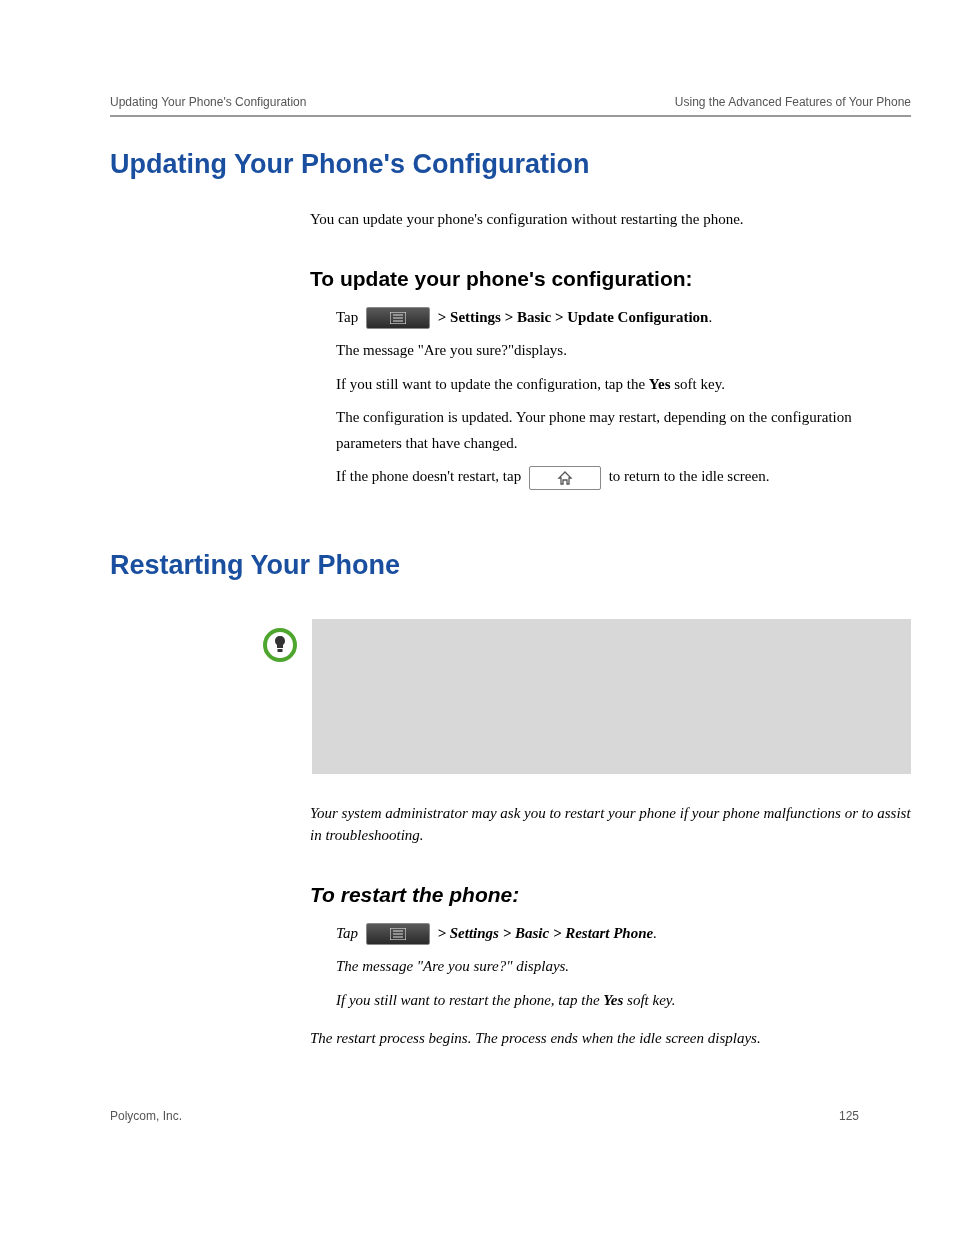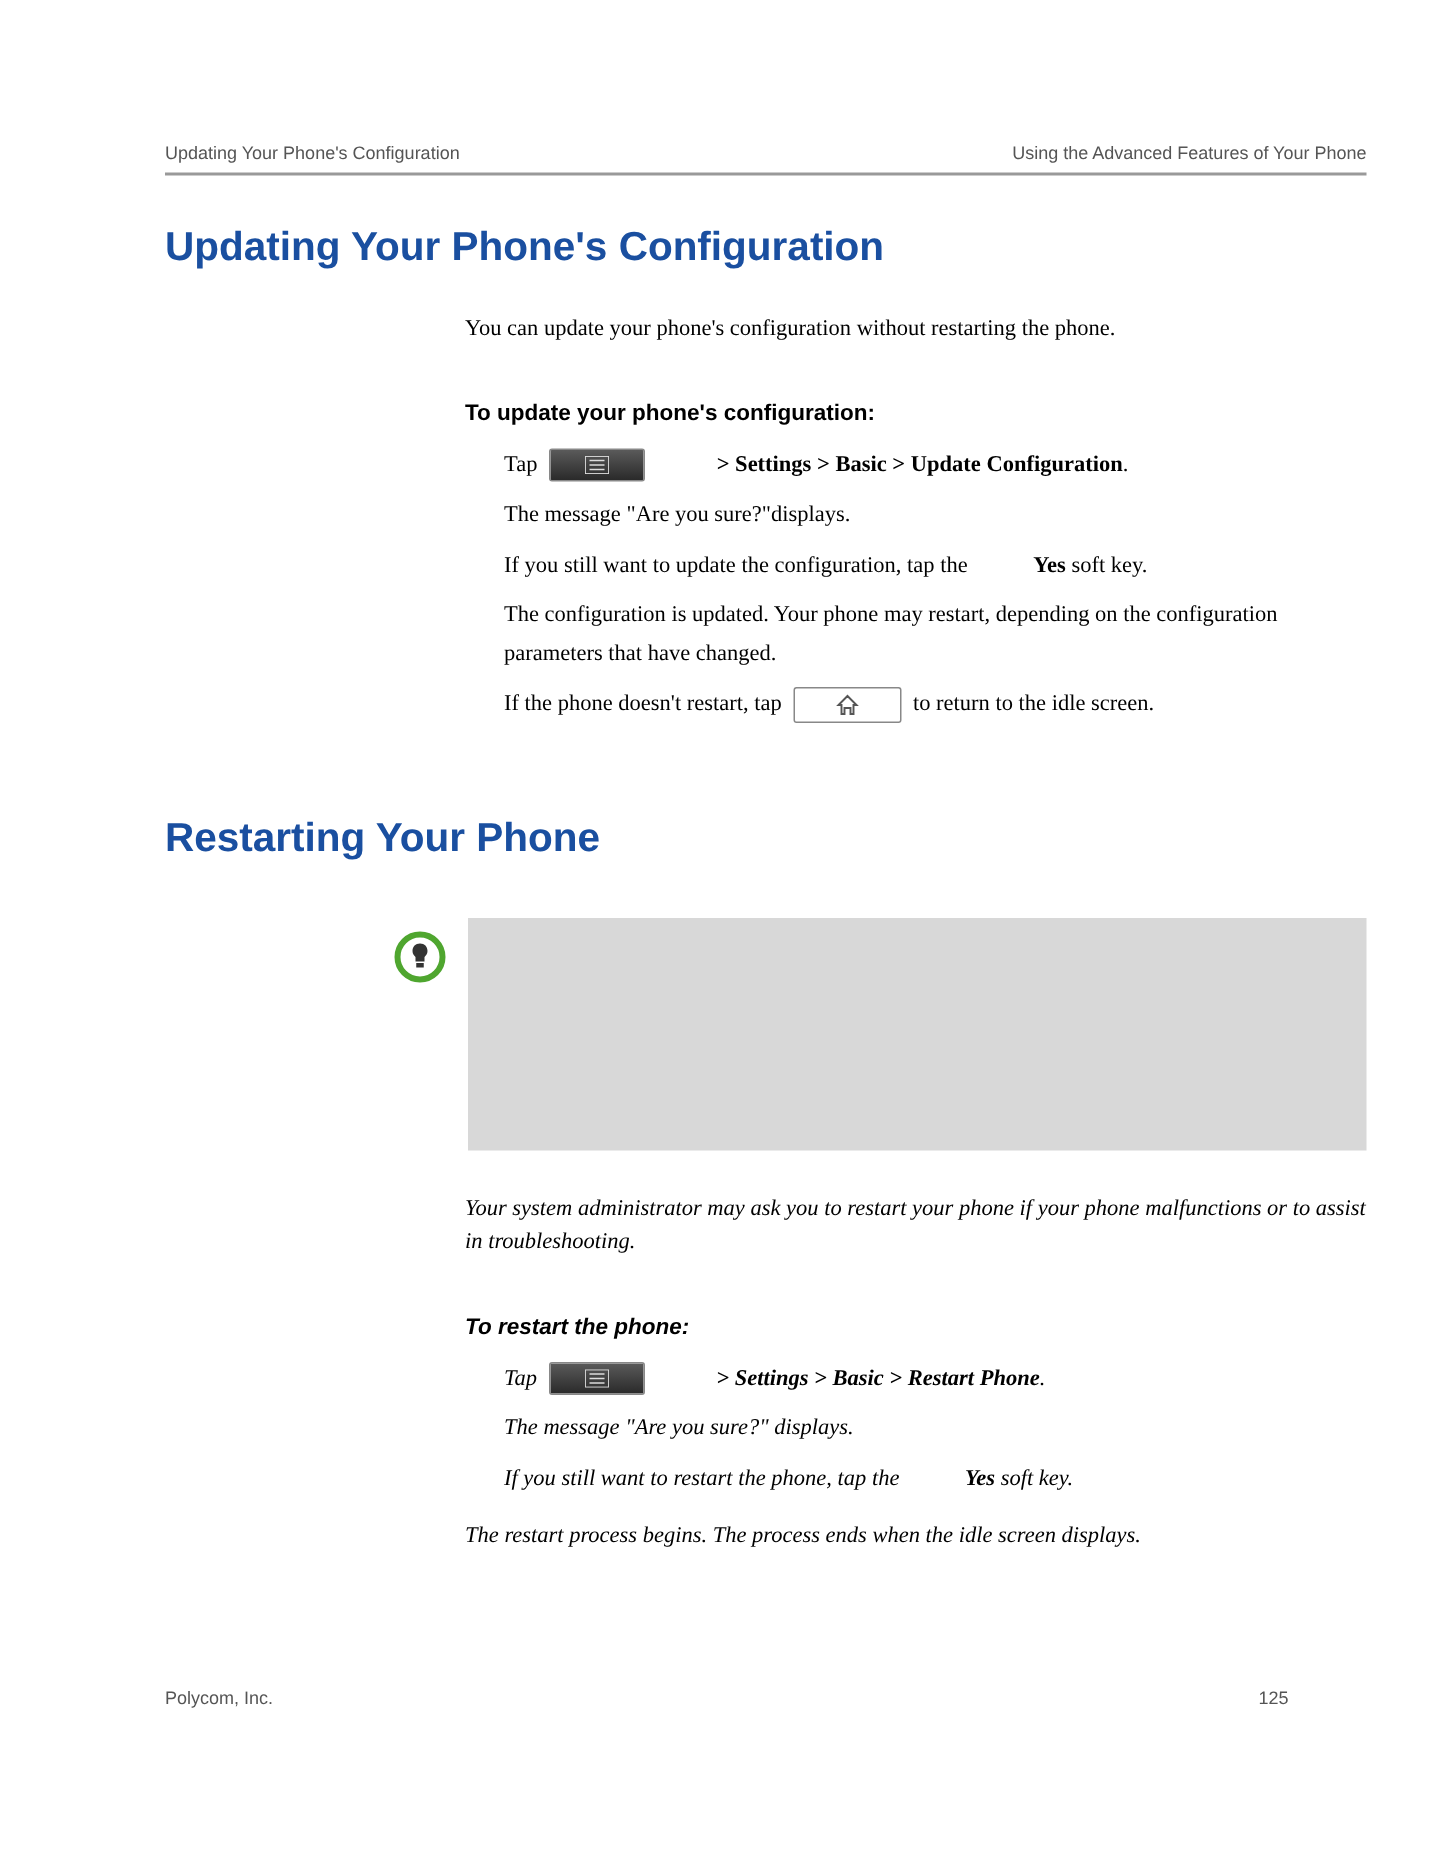--- a/index.html
+++ b/index.html
@@ -38,21 +38,21 @@
     .indented-body {
       margin-left: 200px;
     }
     .body-text {
       font-size: 15px;
       line-height: 1.5;
       margin-bottom: 10px;
     }
     .subheading {
       font-family: 'Trebuchet MS', Arial, sans-serif;
-      font-size: 15px;
+      font-size: 21px;
       font-weight: bold;
       margin-top: 36px;
       margin-bottom: 14px;
     }
     .step-indent {
       margin-left: 26px;
     }
     .step-line {
       font-size: 15px;
       line-height: 1.7;
@@ -109,30 +109,30 @@
       padding-top: 8px;
     }
     .callout-box {
       flex: 1;
       height: 155px;
       background: #d8d8d8;
       margin-left: 2px;
     }
     .footer {
       position: absolute;
-      bottom: 96px;
+      bottom: 112px;
       left: 110px;
       right: 95px;
       display: flex;
       justify-content: space-between;
       font-family: Arial, Helvetica, sans-serif;
       font-size: 12px;
       color: #555;
     }
-    b { font-weight: bold; margin-left: 40px; }
+    b { font-weight: bold; }
   </style>
 </head>
 <body>
 
 <div class="page-container">
 
   <div class="header-row">
     <span>Updating Your Phone's Configuration</span>
     <span>Using the Advanced Features of Your Phone</span>
   </div>

